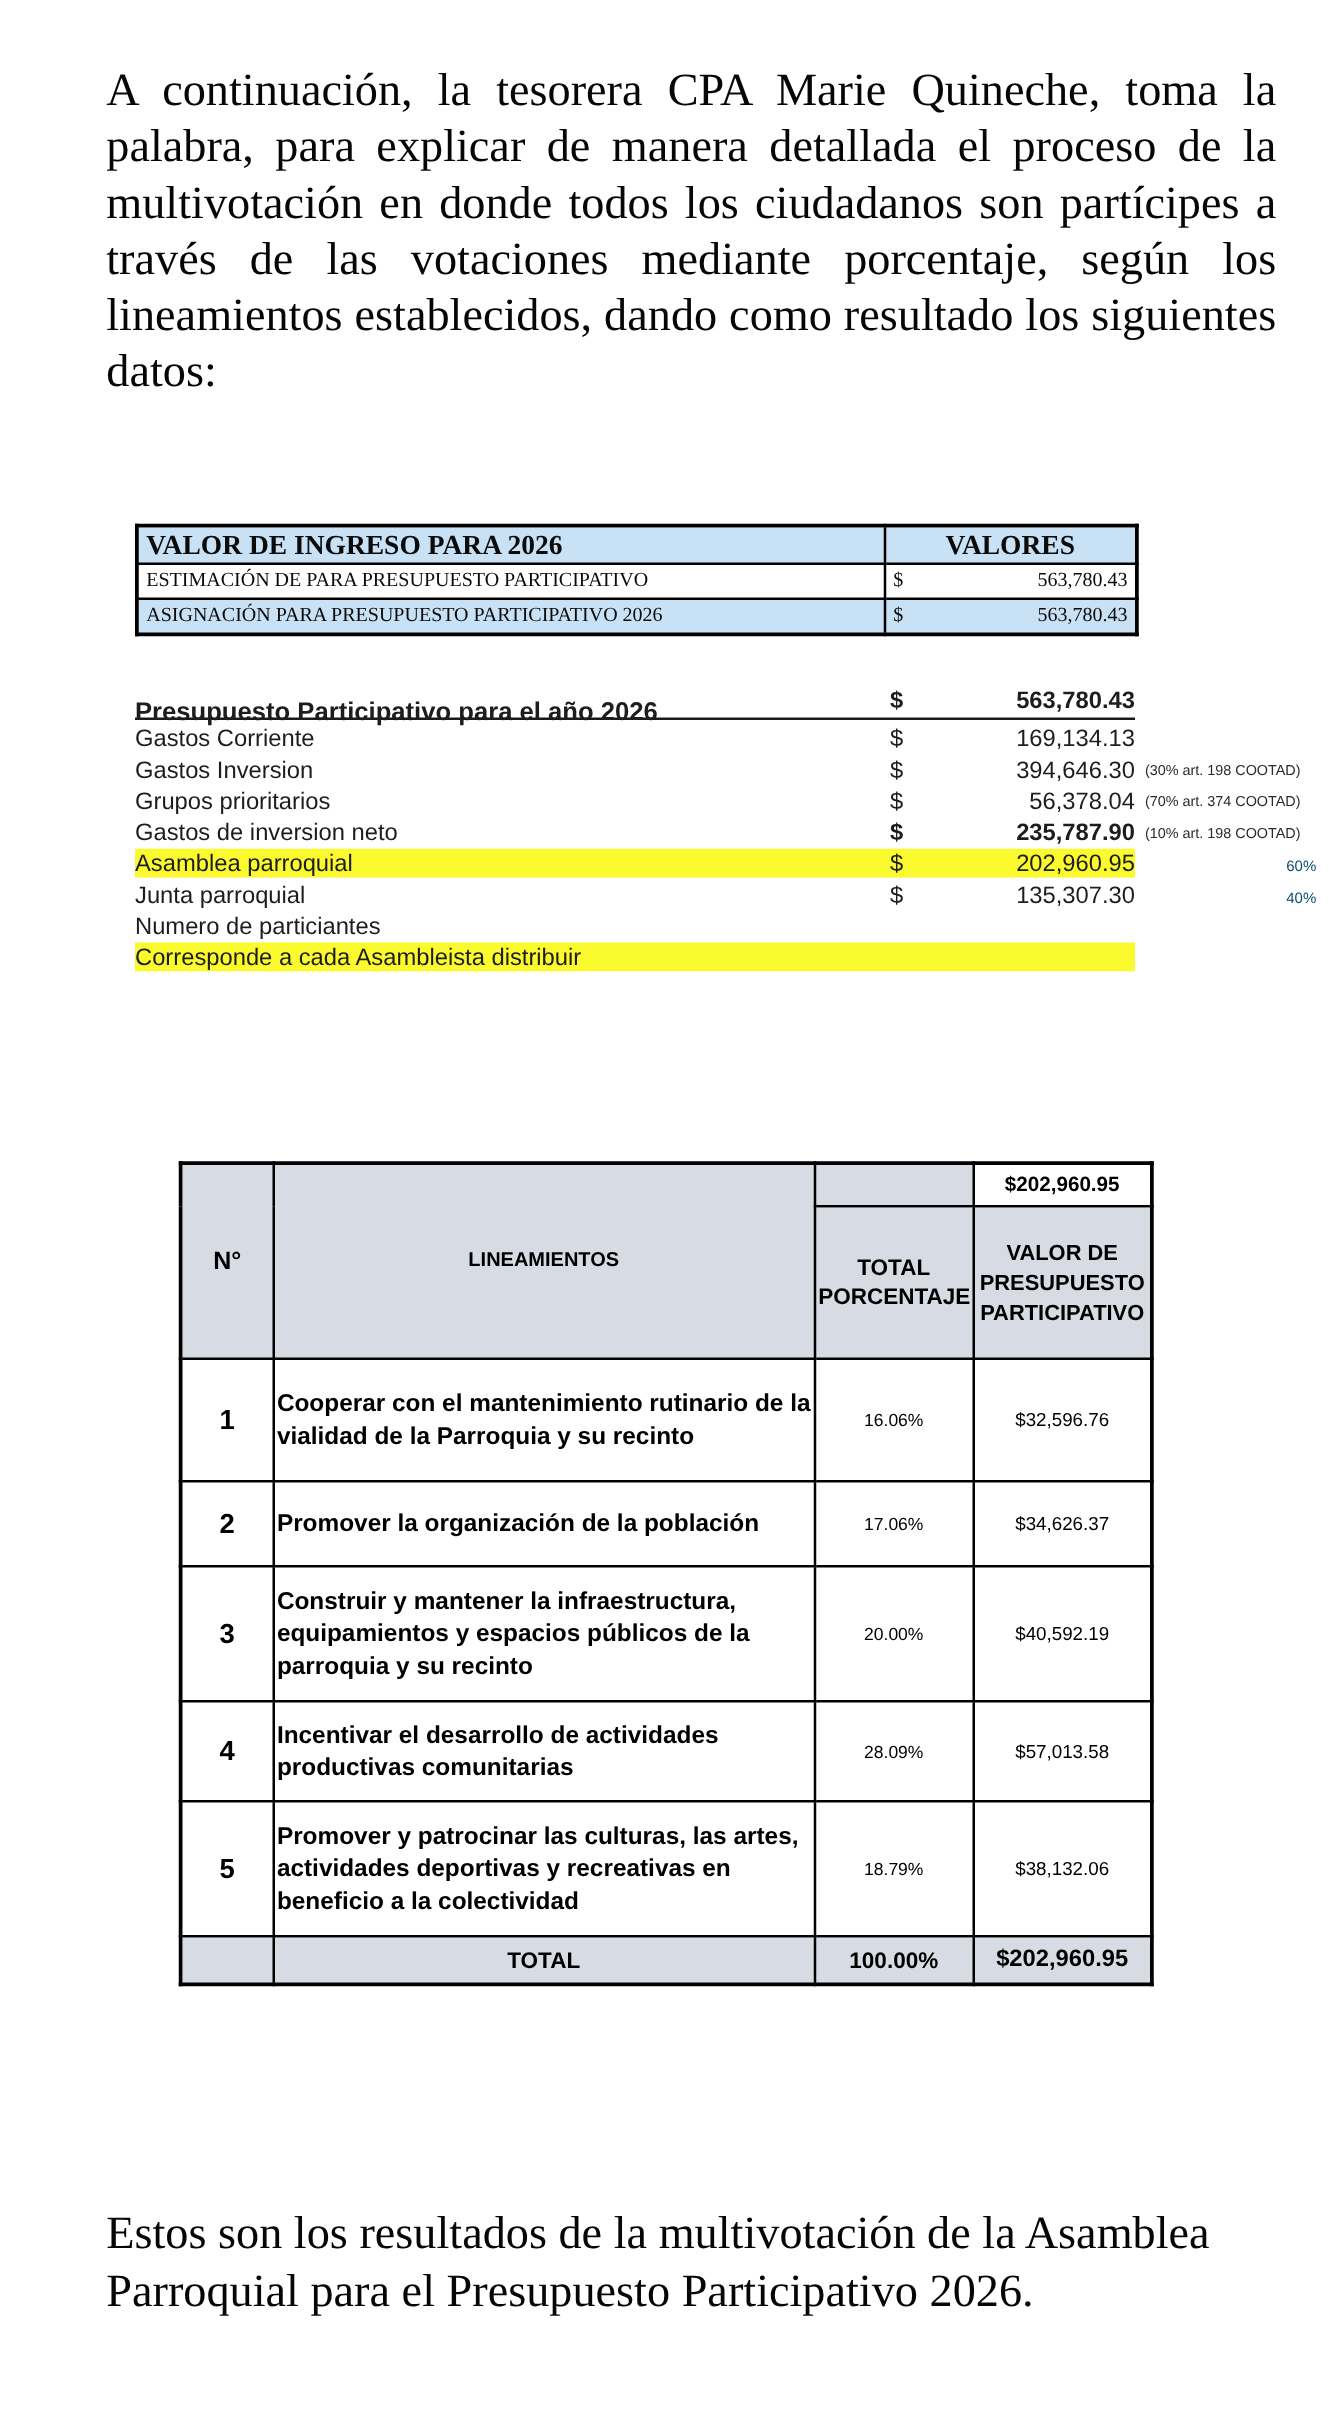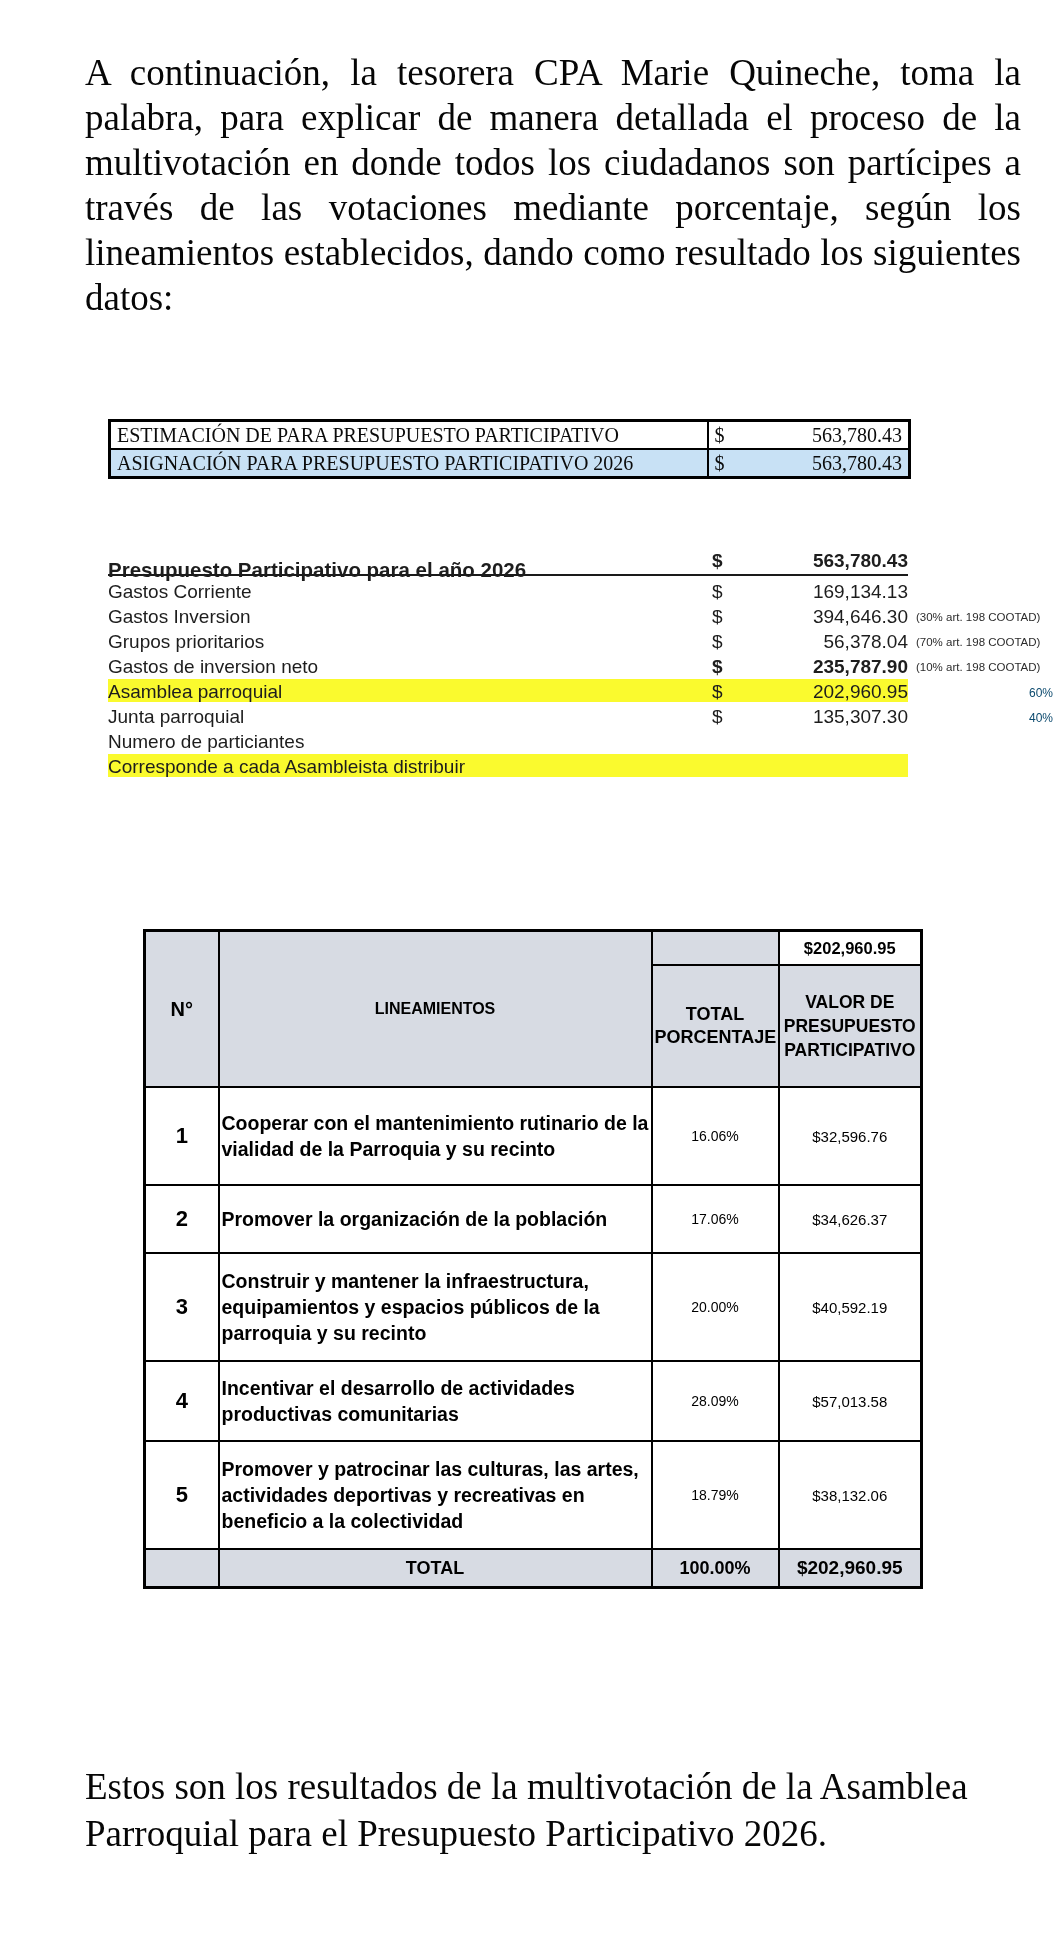--- a/index.html
+++ b/index.html
@@ -22,21 +22,21 @@
   
   .t1 {
     position:absolute; left:108px; top:419px; width:800px;
     border-collapse:collapse; border:3px solid #000;
     table-layout:fixed; font-family:"Liberation Serif", serif;
   }
   .t1 td { border:2px solid #000; height:24px; padding:1px 6px; overflow:hidden; white-space:nowrap; }
   .t1 .blue { background:#c8e1f5; }
   .t1-head td { font-weight:bold; font-size:22px; }
   .t1-head .t1-values { text-align:center; }
-  .t1-body td { font-size:20px; }
+  .t1-body td { font-size:16px; }
   .moneyflex { display:flex; justify-content:space-between; align-items:baseline; }
 
   
   .bb { position:absolute; left:108px; top:546px; width:947px; font-family:"Liberation Sans", sans-serif; color:#1d1d1d; }
   .bb-row { position:relative; height:25px; }
   .bb-title { height:32px; }
   .bb-title::after { content:""; position:absolute; left:0; top:28px; width:800px; border-top:2px solid #1a1a1a; }
   .bb-label { position:absolute; left:0; top:3px; font-size:19px; white-space:nowrap; z-index:1; }
   .bb-cur   { position:absolute; left:604px; top:3px; font-size:19px; z-index:1; }
   .bb-val   { position:absolute; left:614px; top:3px; width:186px; text-align:right; font-size:19px; white-space:nowrap; z-index:1; }
@@ -82,20 +82,24 @@
 <div class="page">
 
   <p class="intro">A continuación, la tesorera CPA Marie Quineche, toma la palabra, para explicar de manera detallada el proceso de la multivotación en donde todos los ciudadanos son partícipes a través de las votaciones mediante porcentaje, según los lineamientos establecidos, dando como resultado los siguientes datos:</p>
 
   <table class="t1">
     <colgroup>
         <col style="width:598px">
         <col style="width:202px">
       </colgroup>
     <tbody>
+        <tr class="t1-head">
+      <td class="blue">VALOR DE INGRESO PARA 2026</td>
+      <td class="blue t1-values">VALORES</td>
+    </tr>
     <tr class="t1-body">
       <td>ESTIMACIÓN DE PARA PRESUPUESTO PARTICIPATIVO</td>
       <td>
         <div class="moneyflex">
           <span>$</span>
           <span>563,780.43</span>
         </div>
       </td>
     </tr>
     <tr class="t1-body">
@@ -125,21 +129,21 @@
     <div class="bb-row">
       <span class="bb-label">Gastos Inversion</span>
       <span class="bb-cur">$</span>
       <span class="bb-val">394,646.30</span>
       <span class="bb-note">(30% art. 198 COOTAD)</span>
     </div>
     <div class="bb-row">
       <span class="bb-label">Grupos prioritarios</span>
       <span class="bb-cur">$</span>
       <span class="bb-val">56,378.04</span>
-      <span class="bb-note">(70% art. 198 COOTAD)</span>
+      <span class="bb-note">(70% art. 374 COOTAD)</span>
     </div>
     <div class="bb-row boldval">
       <span class="bb-label">Gastos de inversion neto</span>
       <span class="bb-cur">$</span>
       <span class="bb-val">235,787.90</span>
       <span class="bb-note">(10% art. 198 COOTAD)</span>
     </div>
     <div class="bb-row hl">
       <span class="bb-label">Asamblea parroquial</span>
       <span class="bb-cur">$</span>

